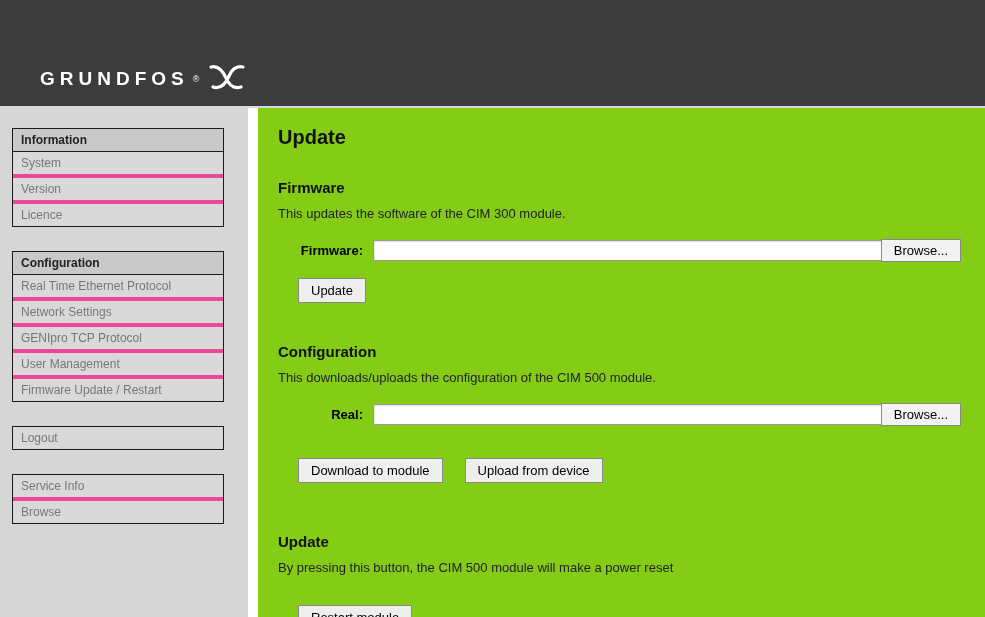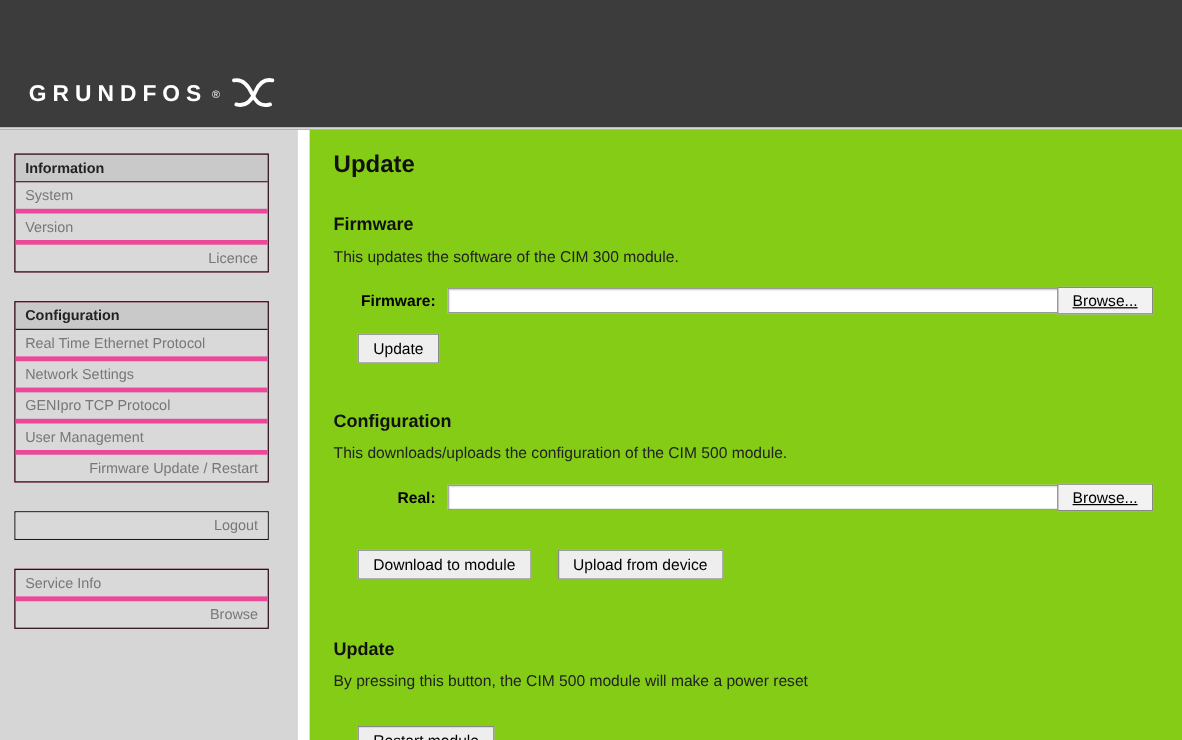--- a/index.html
+++ b/index.html
@@ -12,21 +12,21 @@
       font-size: 13px;
     }
     .header {
       width: 985px;
       height: 108px;
       background: #3c3c3c;
       position: relative;
     }
     .logo {
       position: absolute;
-      left: 24px;
+      left: 40px;
       top: 62px;
       display: flex;
       align-items: center;
       gap: 6px;
     }
     .logo-text {
       color: #fff;
       font-weight: 700;
       letter-spacing: 5px;
       font-size: 19px;
@@ -57,39 +57,39 @@
     .sidebar {
       width: 248px;
       background: #d6d6d6;
       padding-top: 20px;
       padding-left: 12px;
       padding-right: 24px;
     }
     .nav-group {
       border: 1px solid #1a1a1a;
       margin-bottom: 24px;
-      background: #be185d;
+      background: #8b5cf6;
     }
     .nav-title {
       background: #c9c9c9;
       font-weight: 700;
       font-size: 12px;
       padding: 4px 8px;
       border-bottom: 1px solid #1a1a1a;
       color: #222;
     }
     .nav-item {
       font-size: 12px;
       padding: 4px 8px;
       color: #777;
       cursor: pointer;
       border-bottom: 4px solid #ec4899;
       background: #d9d9d9;
     }
-    .nav-item:last-child { border-bottom: none; text-align: right; }
+    .nav-item:last-child { border-bottom: none; }
     .main {
       flex: 1;
       background: #84cc16;
       padding: 18px 24px 0 20px;
       border-left: 10px solid #fff;
     }
     h2.page-title {
       font-size: 20px;
       font-weight: 700;
       color: #111;
@@ -127,21 +127,20 @@
       margin-right: 0;
     }
     .browse-btn {
       height: 23px;
       padding: 0 12px;
       background: #f2f2f2;
       border: 1px solid #888;
       font-size: 13px;
       cursor: pointer;
       margin-left: -1px;
-      text-decoration: underline;
     }
     .btn {
       height: 25px;
       padding: 0 12px;
       background: #eee;
       border: 1px solid #888;
       font-size: 13px;
       cursor: pointer;
       margin-right: 22px;
     }

